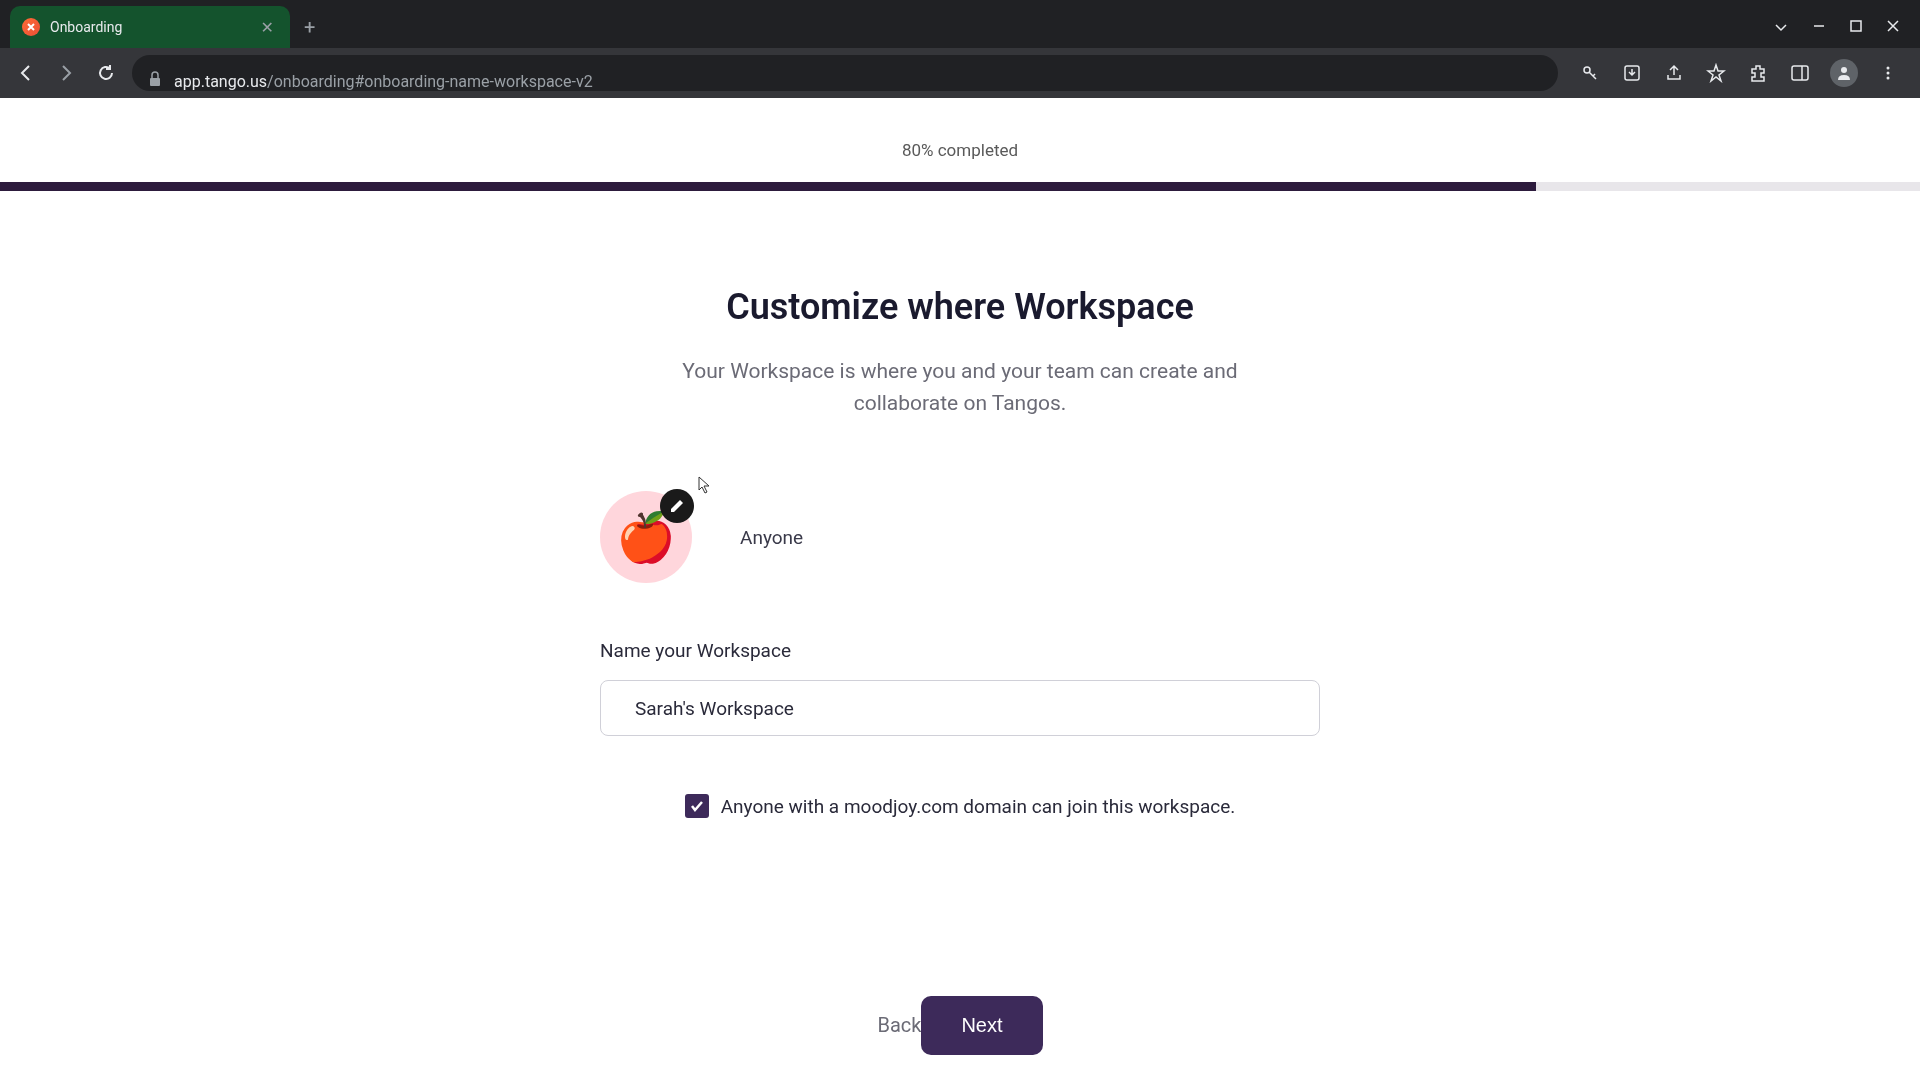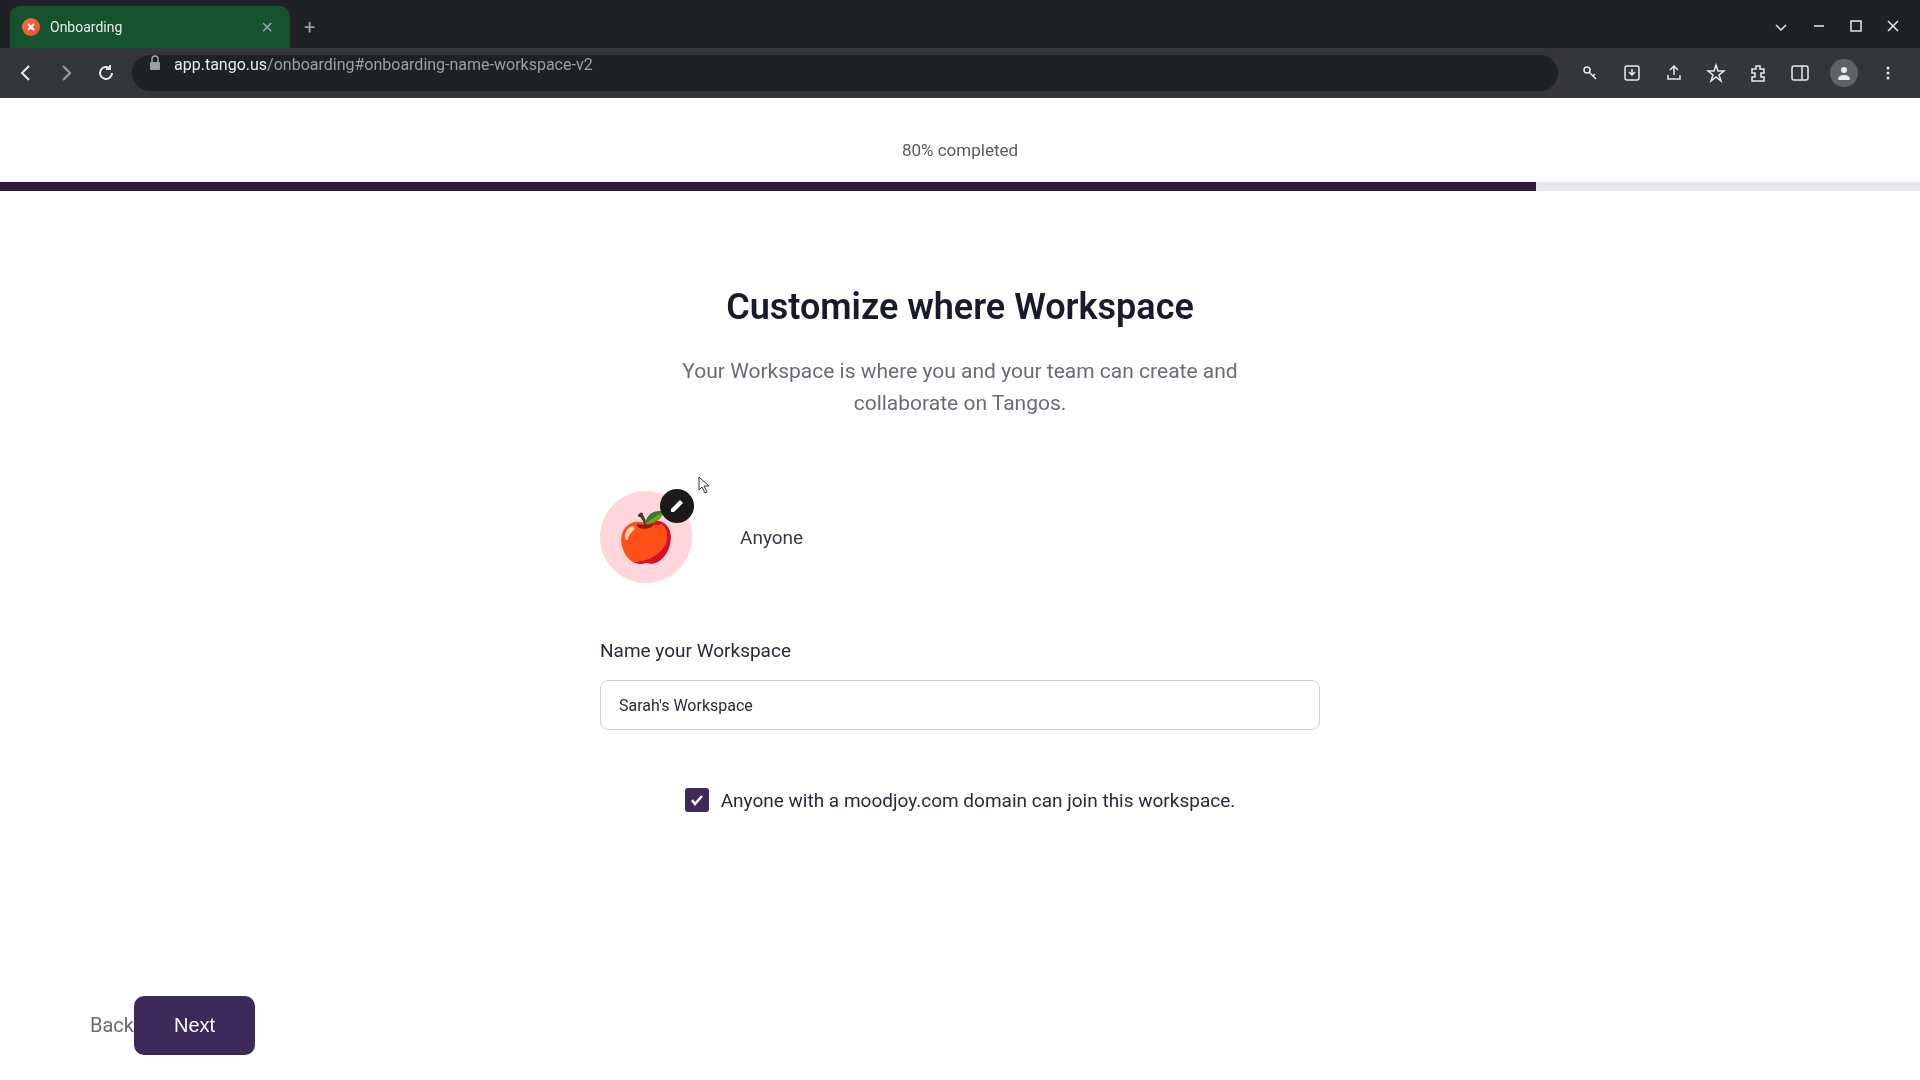--- a/index.html
+++ b/index.html
@@ -96,21 +96,21 @@
     }
     .nav-btn.active {
       color: #e8eaed;
     }
     .address-bar {
       flex: 1;
       background: #202124;
       border-radius: 20px;
       height: 36px;
       display: flex;
-      align-items: flex-start;
+      align-items: flex-end;
       padding: 0 16px;
       color: #e8eaed;
       font-size: 16px;
       gap: 12px;
     }
     .lock-icon {
       color: #9aa0a6;
     }
     .url-host {
       color: #e8eaed;
@@ -244,25 +244,25 @@
     
     .field-label {
       font-size: 19px;
       color: #2a2a3a;
       margin-bottom: 18px;
       display: block;
     }
     
     .text-input {
       width: 100%;
-      height: 50px;
+      height: 56px;
       border: 1px solid #d0d0d8;
       border-radius: 8px;
-      padding: 0 18px;
-      font-size: 16px;
+      padding: 0 34px;
+      font-size: 19px;
       color: #2a2a3a;
       font-family: inherit;
     }
     
     .checkbox-row {
       display: flex;
       align-items: center;
       justify-content: center;
       gap: 12px;
       margin-top: 58px;
@@ -286,21 +286,21 @@
     }
     
     .footer-nav {
       position: absolute;
       bottom: 0;
       left: 0;
       right: 0;
       height: 110px;
       display: flex;
       align-items: center;
-      justify-content: flex-start;
+      justify-content: center;
       padding: 0 90px 0 90px;
     }
     
     .back-link {
       color: #6b6b76;
       font-size: 20px;
       cursor: pointer;
     }
     
     .next-btn {

